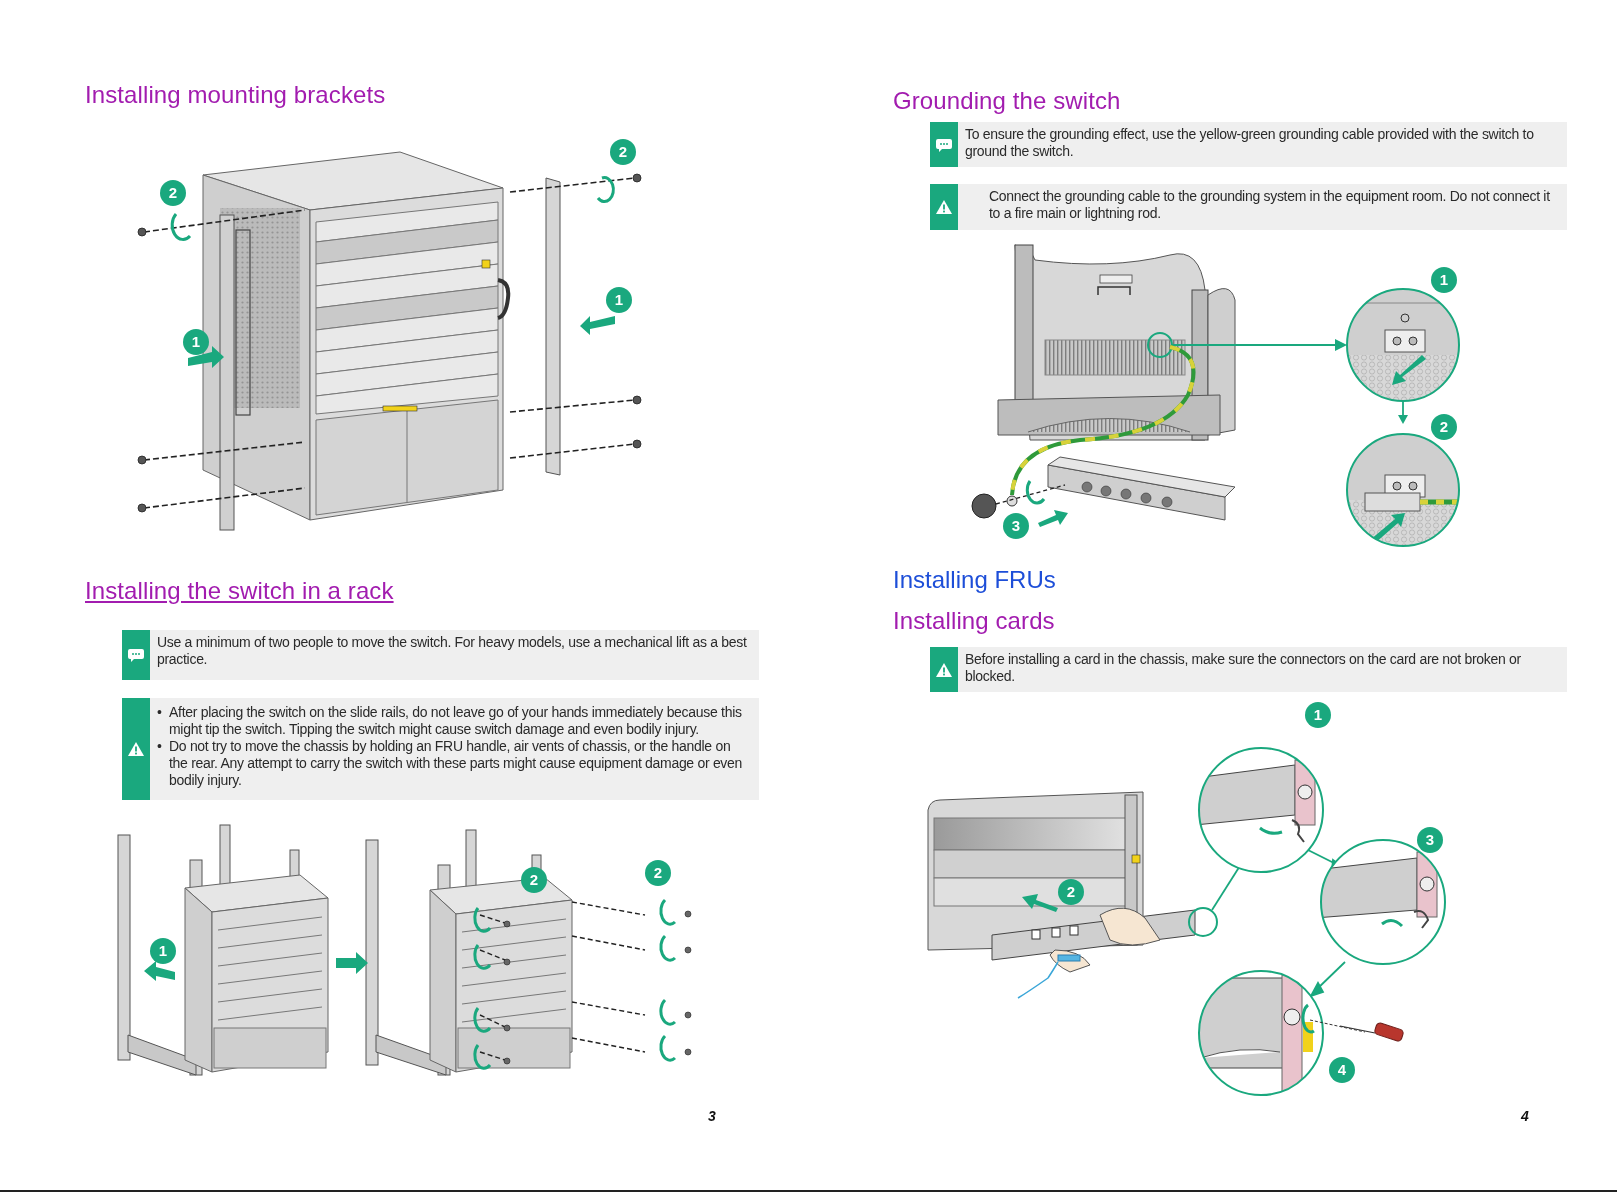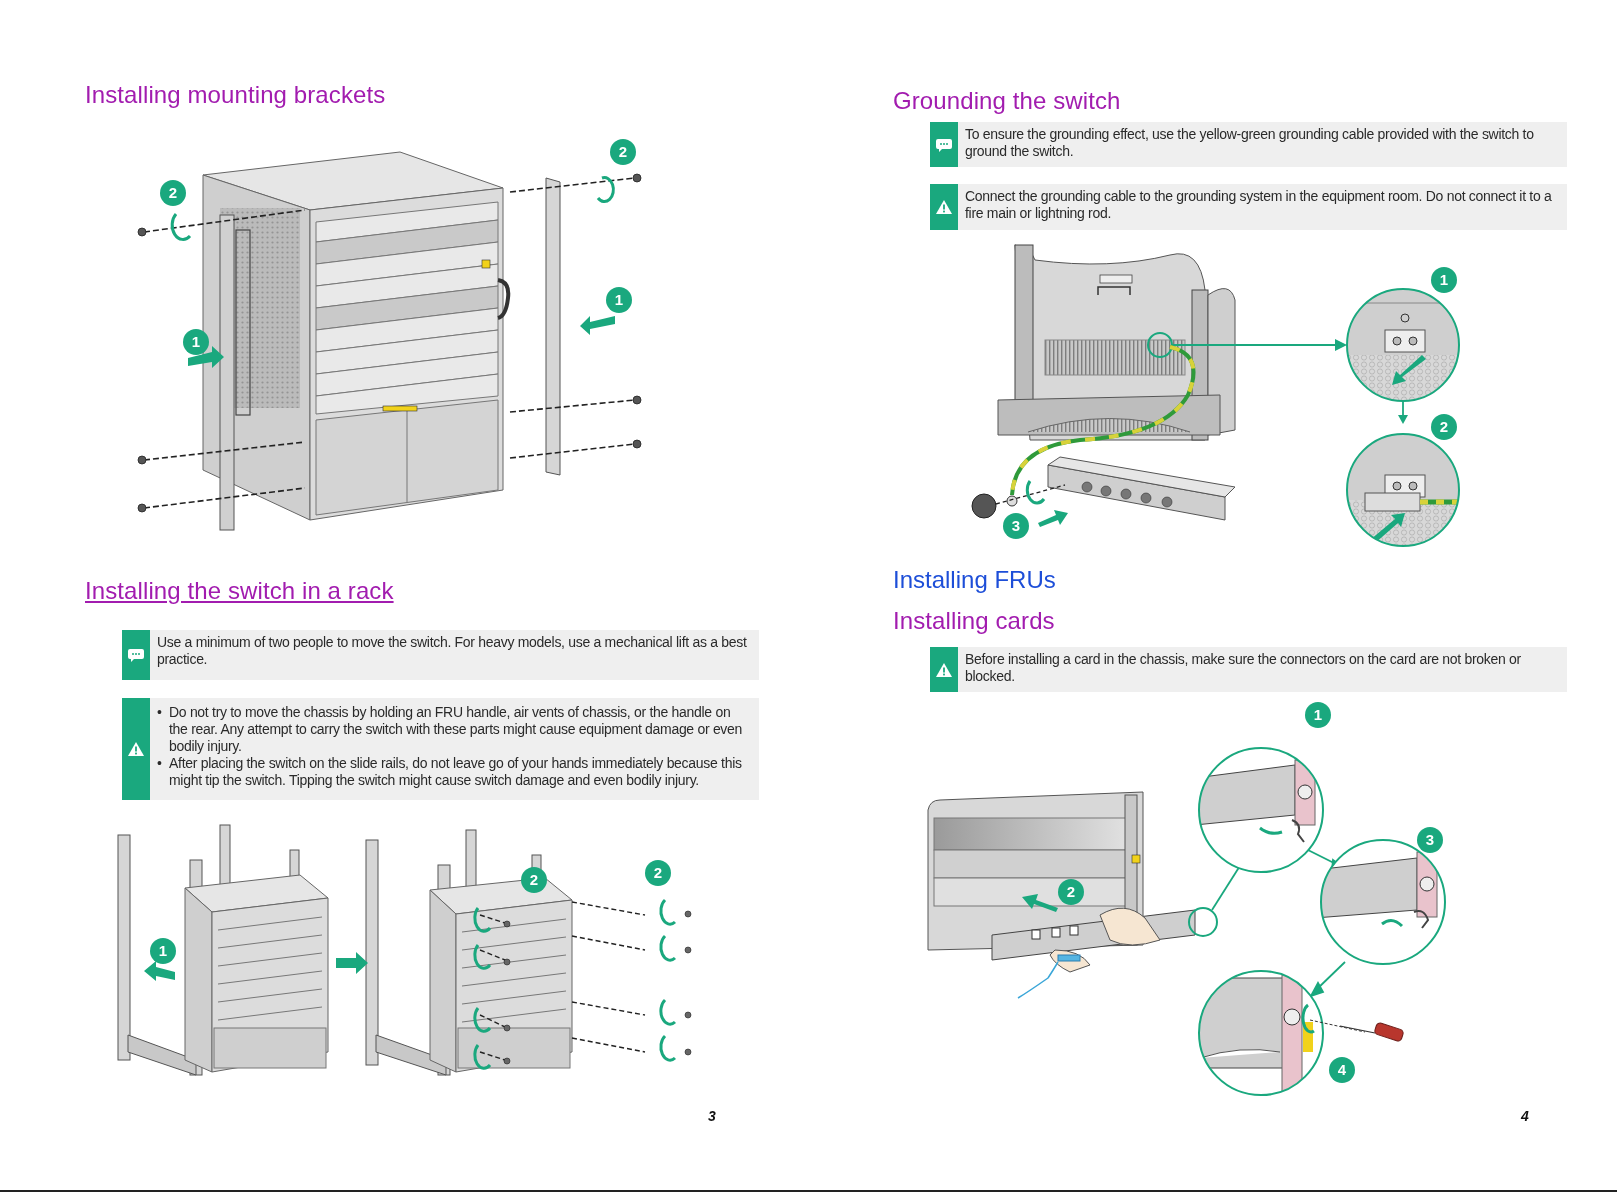--- a/index.html
+++ b/index.html
@@ -130,22 +130,22 @@
 <div class="callout" style="left:85px; top:698px; width:637px; height:102px;">
   <div class="bar">
     <svg width="16" height="14" viewBox="0 0 16 14">
       <polygon points="8,0 16,14 0,14" fill="#fff"></polygon>
         <rect x="7.1" y="4.5" width="1.8" height="5" fill="#1aa87e"></rect>
         <rect x="7.1" y="10.6" width="1.8" height="1.8" fill="#1aa87e"></rect>
     </svg>
   </div>
   <div class="txt" style="padding-top:6px;">
     <ul>
+      <li>After placing the switch on the slide rails, do not leave go of your hands immediately because this might tip the switch. Tipping the switch might cause switch damage and even bodily injury.</li>
       <li>Do not try to move the chassis by holding an FRU handle, air vents of chassis, or the handle on the rear. Any attempt to carry the switch with these parts might cause equipment damage or even bodily injury.</li>
-      <li>After placing the switch on the slide rails, do not leave go of your hands immediately because this might tip the switch. Tipping the switch might cause switch damage and even bodily injury.</li>
     </ul>
   </div>
 </div>
 
 <svg class="fig" style="left:100px; top:820px;" width="620" height="260" viewBox="0 0 620 260">
   <g fill="#d6d6d6" stroke="#555" stroke-width="1">
     <rect x="18" y="15" width="12" height="225"></rect>
       <rect x="90" y="40" width="12" height="215"></rect>
     <rect x="120" y="5" width="10" height="60"></rect>
       <rect x="190" y="30" width="9" height="50"></rect>
@@ -238,21 +238,21 @@
     <svg width="16" height="14" viewBox="0 0 16 14">
       <path d="M2,1 h12 a2,2 0 0 1 2,2 v6 a2,2 0 0 1 -2,2 h-8 l-3,3 v-3 h-1 a2,2 0 0 1 -2,-2 v-6 a2,2 0 0 1 2,-2z" fill="#fff"></path>
       <circle cx="5" cy="6" r="1" fill="#1aa87e"></circle>
         <circle cx="8" cy="6" r="1" fill="#1aa87e"></circle>
         <circle cx="11" cy="6" r="1" fill="#1aa87e"></circle>
     </svg>
   </div>
   <div class="txt">To ensure the grounding effect, use the yellow-green grounding cable provided with the switch to ground the switch.</div>
 </div>
 
-<div class="callout" style="left:893px; top:184px; width:637px; height:46px;">
+<div class="callout" style="left:893px; top:184px; width:637px; height:46px;gap:24px;">
   <div class="bar">
     <svg width="16" height="14" viewBox="0 0 16 14">
       <polygon points="8,0 16,14 0,14" fill="#fff"></polygon>
         <rect x="7.1" y="4.5" width="1.8" height="5" fill="#1aa87e"></rect>
         <rect x="7.1" y="10.6" width="1.8" height="1.8" fill="#1aa87e"></rect>
     </svg>
   </div>
   <div class="txt">Connect the grounding cable to the grounding system in the equipment room. Do not connect it to a fire main or lightning rod.</div>
 </div>
 

